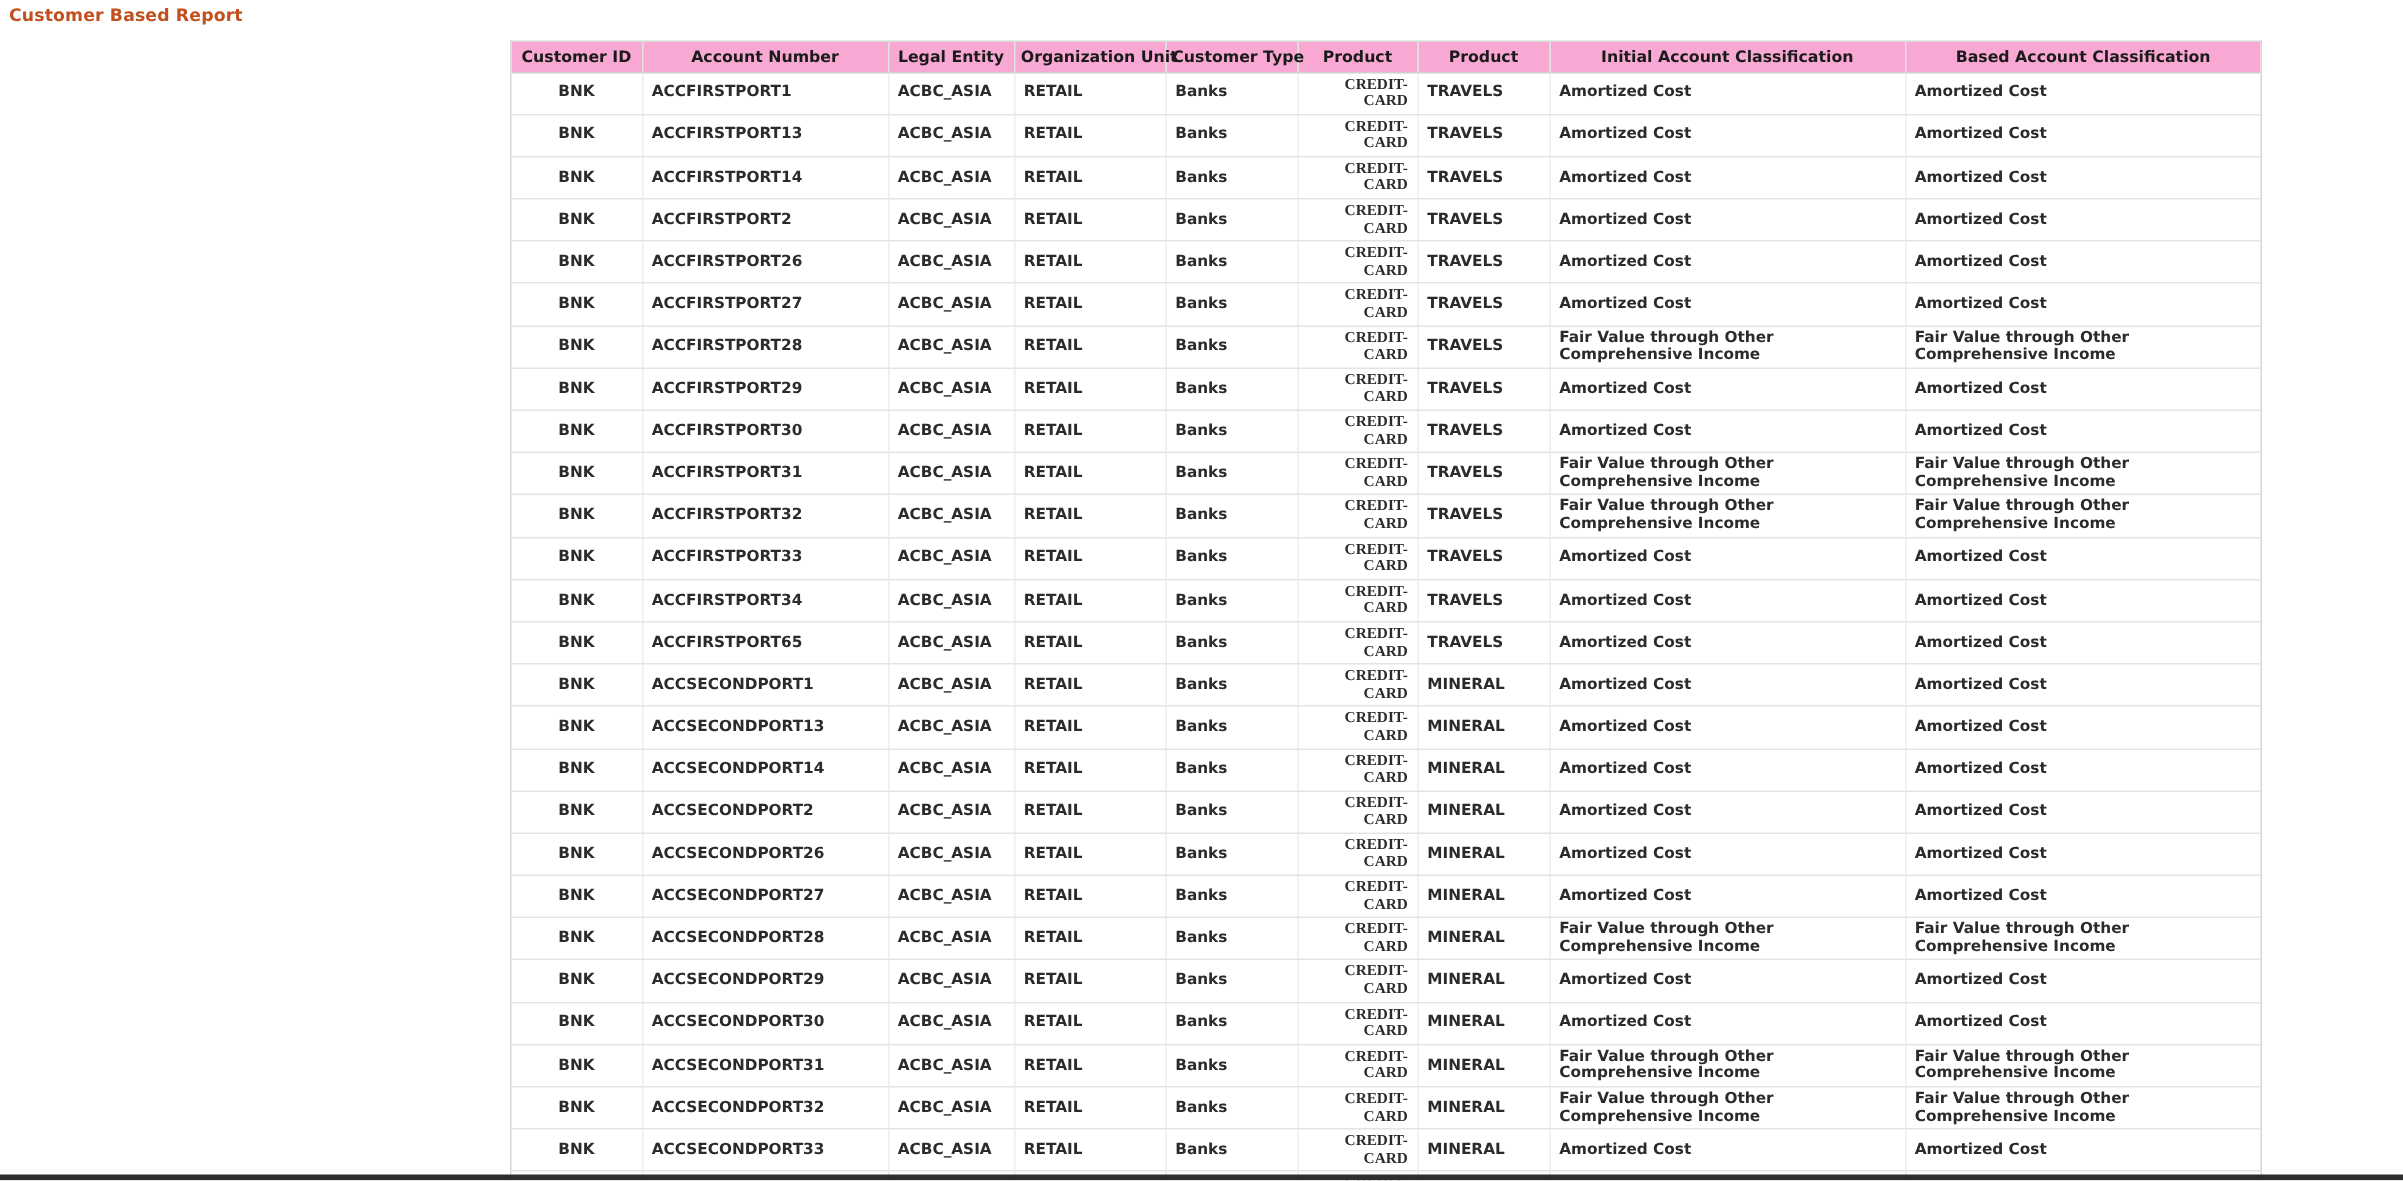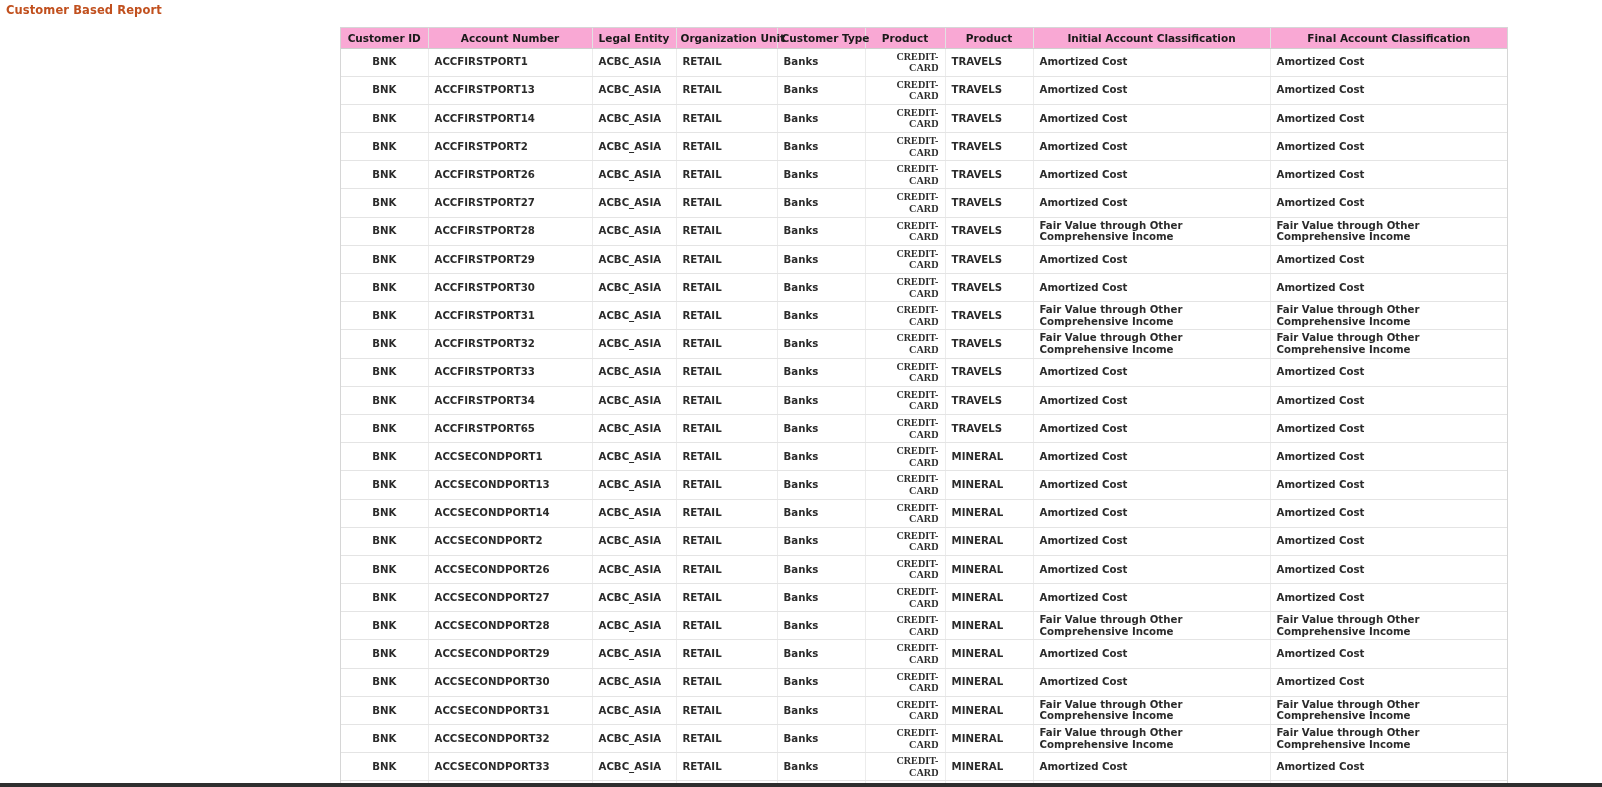--- a/index.html
+++ b/index.html
@@ -145,21 +145,21 @@
       <thead>
         <tr>
           <th>Customer ID</th>
           <th>Account Number</th>
           <th>Legal Entity</th>
           <th>Organization Unit</th>
           <th>Customer Type</th>
           <th>Product</th>
           <th>Product</th>
           <th>Initial Account Classification</th>
-          <th>Final Account Classification</th>
+          <th>Based Account Classification</th>
         </tr>
       </thead>
       <tbody id="table-body">
           <tr>
             <td class="col-custid">BNK</td>
             <td class="col-acctnum">ACCFIRSTPORT1</td>
             <td class="col-legal">ACBC_ASIA</td>
             <td class="col-orgunit">RETAIL</td>
             <td class="col-custtype">Banks</td>
             <td class="col-product">CREDIT-CARD</td>

